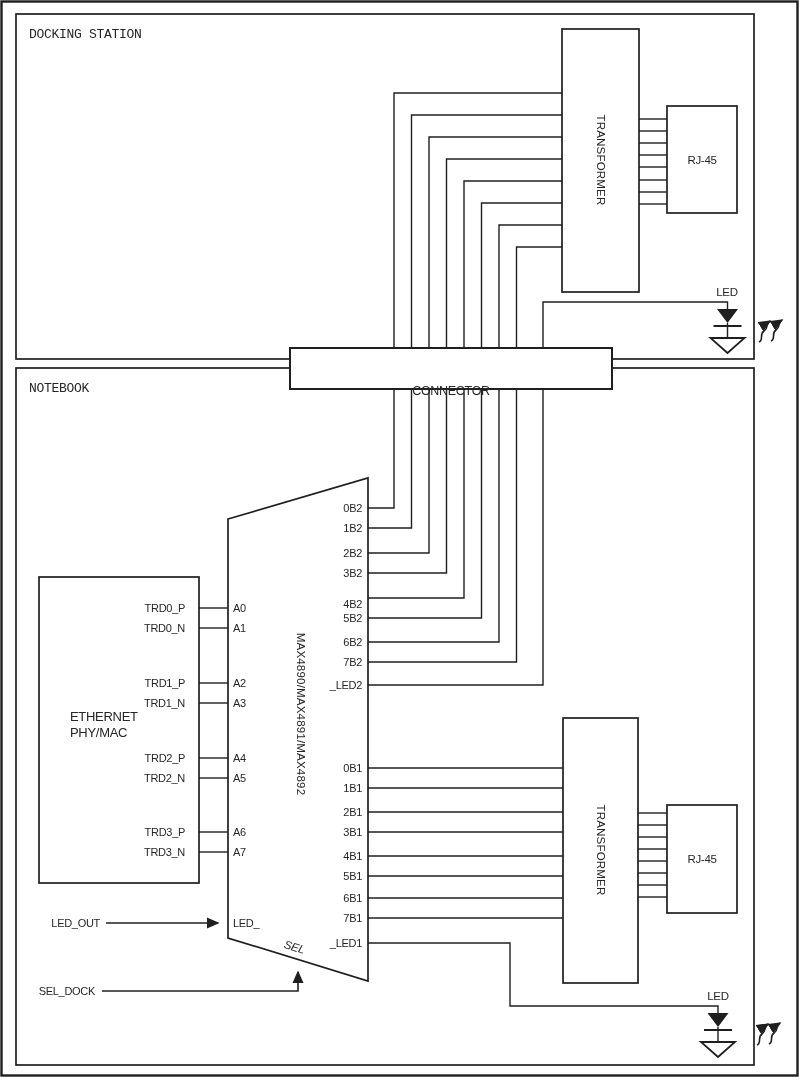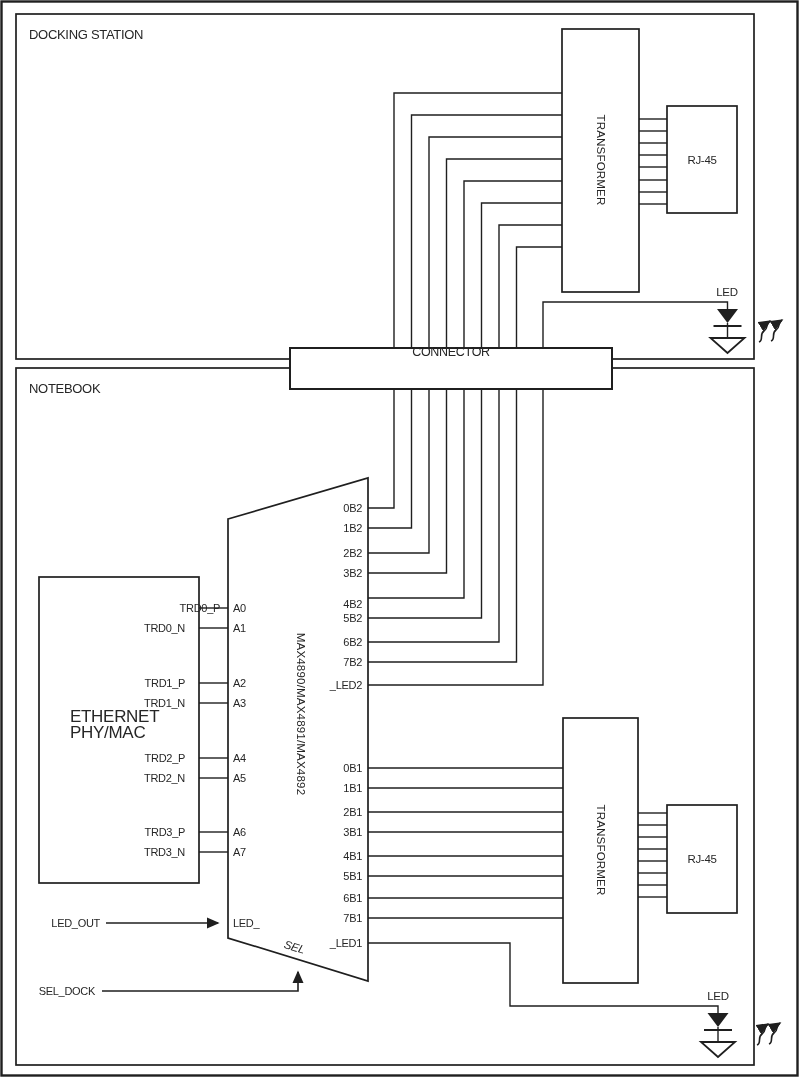--- a/index.html
+++ b/index.html
@@ -2,30 +2,30 @@
 <html><head>
 <meta charset="utf-8">
 <style>
   html,body{margin:0;padding:0;background:#fff;}
   .canvas{
     position:relative;width:800px;height:1087px;background:#fff;overflow:hidden;
     font-family:"Liberation Sans", sans-serif;color:#232323;
   }
   svg.wires{position:absolute;left:0;top:0;}
   .lbl{position:absolute;white-space:nowrap;letter-spacing:-0.3px;color:#262626;}
-  .title{font-size:13px;}
+  .title{font-size:13px;font-family:Liberation Mono, monospace;}
   .pin{font-size:11px;line-height:11px;transform:translateY(-50%);}
   .pin.r{text-align:right;}
   .clbl{font-size:12.5px;transform:translate(-50%,-50%);}
   .blbl{font-size:11.5px;transform:translate(-50%,-50%);}
   .vtext{
     font-size:11.5px;writing-mode:vertical-rl;transform:translate(-50%,-50%);
     letter-spacing:0.2px;
   }
-  .two-line{font-size:17px;line-height:16px;}
+  .two-line{font-size:13px;line-height:16px;}
   .sel{font-size:11.5px;font-style:italic;transform:rotate(17deg);}
 </style>
 </head>
 <body>
 
 <div class="canvas">
 
   <svg class="wires" width="800" height="1087" viewBox="0 0 800 1087" fill="none" stroke="#1f1f1f" stroke-width="1.4">
     <defs>
       <marker id="ah" markerWidth="10" markerHeight="10" refX="7" refY="3.5" orient="auto">
@@ -126,38 +126,38 @@
       <polygon points="701,1042 735,1042 718,1057" fill="#fff" stroke-width="1.8"></polygon>
     </g>
     <use href="#emission" transform="translate(-2,703)"></use>
 
     <rect x="290" y="348" width="322" height="41" fill="#fff" stroke-width="2"></rect>
   </svg>
 
   <div class="lbl title" style="left:29px;top:27px;">DOCKING STATION</div>
   <div class="lbl title" style="left:29px;top:381px;">NOTEBOOK</div>
 
-  <div class="lbl clbl" style="left:451px;top:352px;">CONNECTOR</div>
+  <div class="lbl clbl" style="left:451px;top:391px;">CONNECTOR</div>
 
   <div class="lbl vtext" style="left:601px;top:160px;">TRANSFORMER</div>
   <div class="lbl blbl" style="left:702px;top:160px;">RJ-45</div>
   <div class="lbl blbl" style="left:727px;top:292px;">LED</div>
 
   <div class="lbl vtext" style="left:601px;top:850px;">TRANSFORMER</div>
   <div class="lbl blbl" style="left:702px;top:859px;">RJ-45</div>
   <div class="lbl blbl" style="left:718px;top:996px;">LED</div>
 
   <div class="lbl two-line" style="left:70px;top:709px;">
     <div>ETHERNET</div>
     <div>PHY/MAC</div>
   </div>
 
   <div class="lbl vtext" style="left:301px;top:714px;">MAX4890/MAX4891/MAX4892</div>
 
-  <div class="lbl pin r" style="right:580px;top:608px;">TRD0_P</div>
+  <div class="lbl pin r" style="right:615px;top:608px;">TRD0_P</div>
   <div class="lbl pin r" style="right:615px;top:628px;">TRD0_N</div>
   <div class="lbl pin r" style="right:615px;top:683px;">TRD1_P</div>
   <div class="lbl pin r" style="right:615px;top:703px;">TRD1_N</div>
   <div class="lbl pin r" style="right:615px;top:758px;">TRD2_P</div>
   <div class="lbl pin r" style="right:615px;top:778px;">TRD2_N</div>
   <div class="lbl pin r" style="right:615px;top:832px;">TRD3_P</div>
   <div class="lbl pin r" style="right:615px;top:852px;">TRD3_N</div>
 
   <div class="lbl pin" style="left:233px;top:608px;">A0</div>
   <div class="lbl pin" style="left:233px;top:628px;">A1</div>

